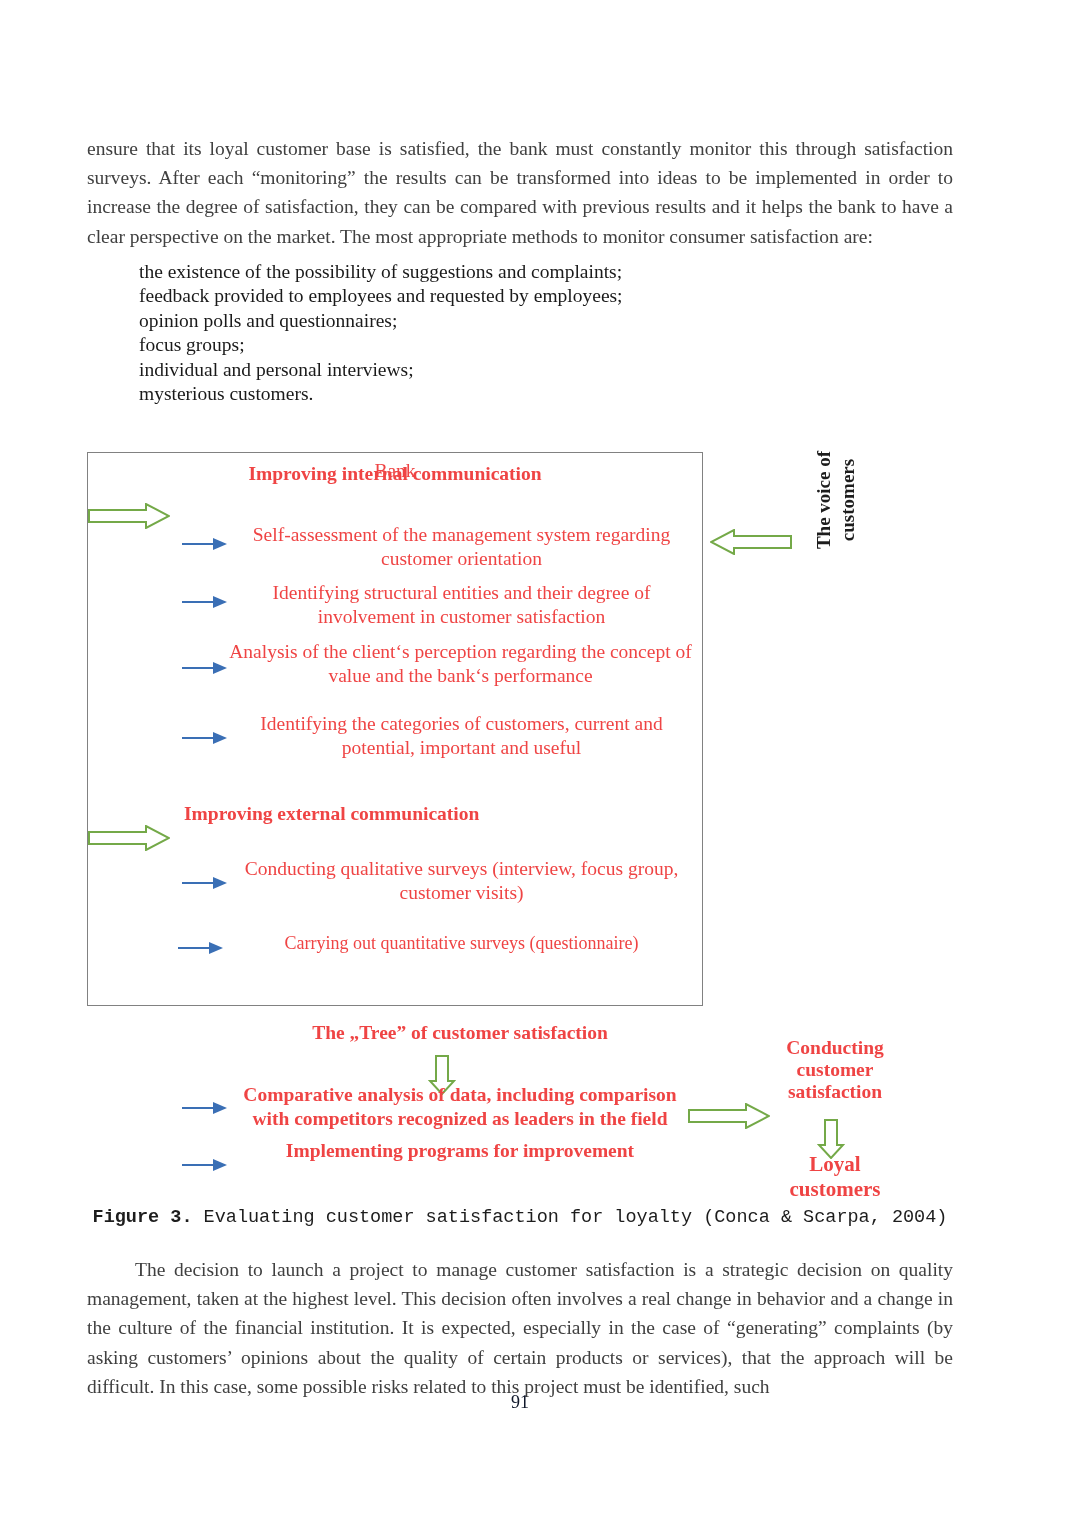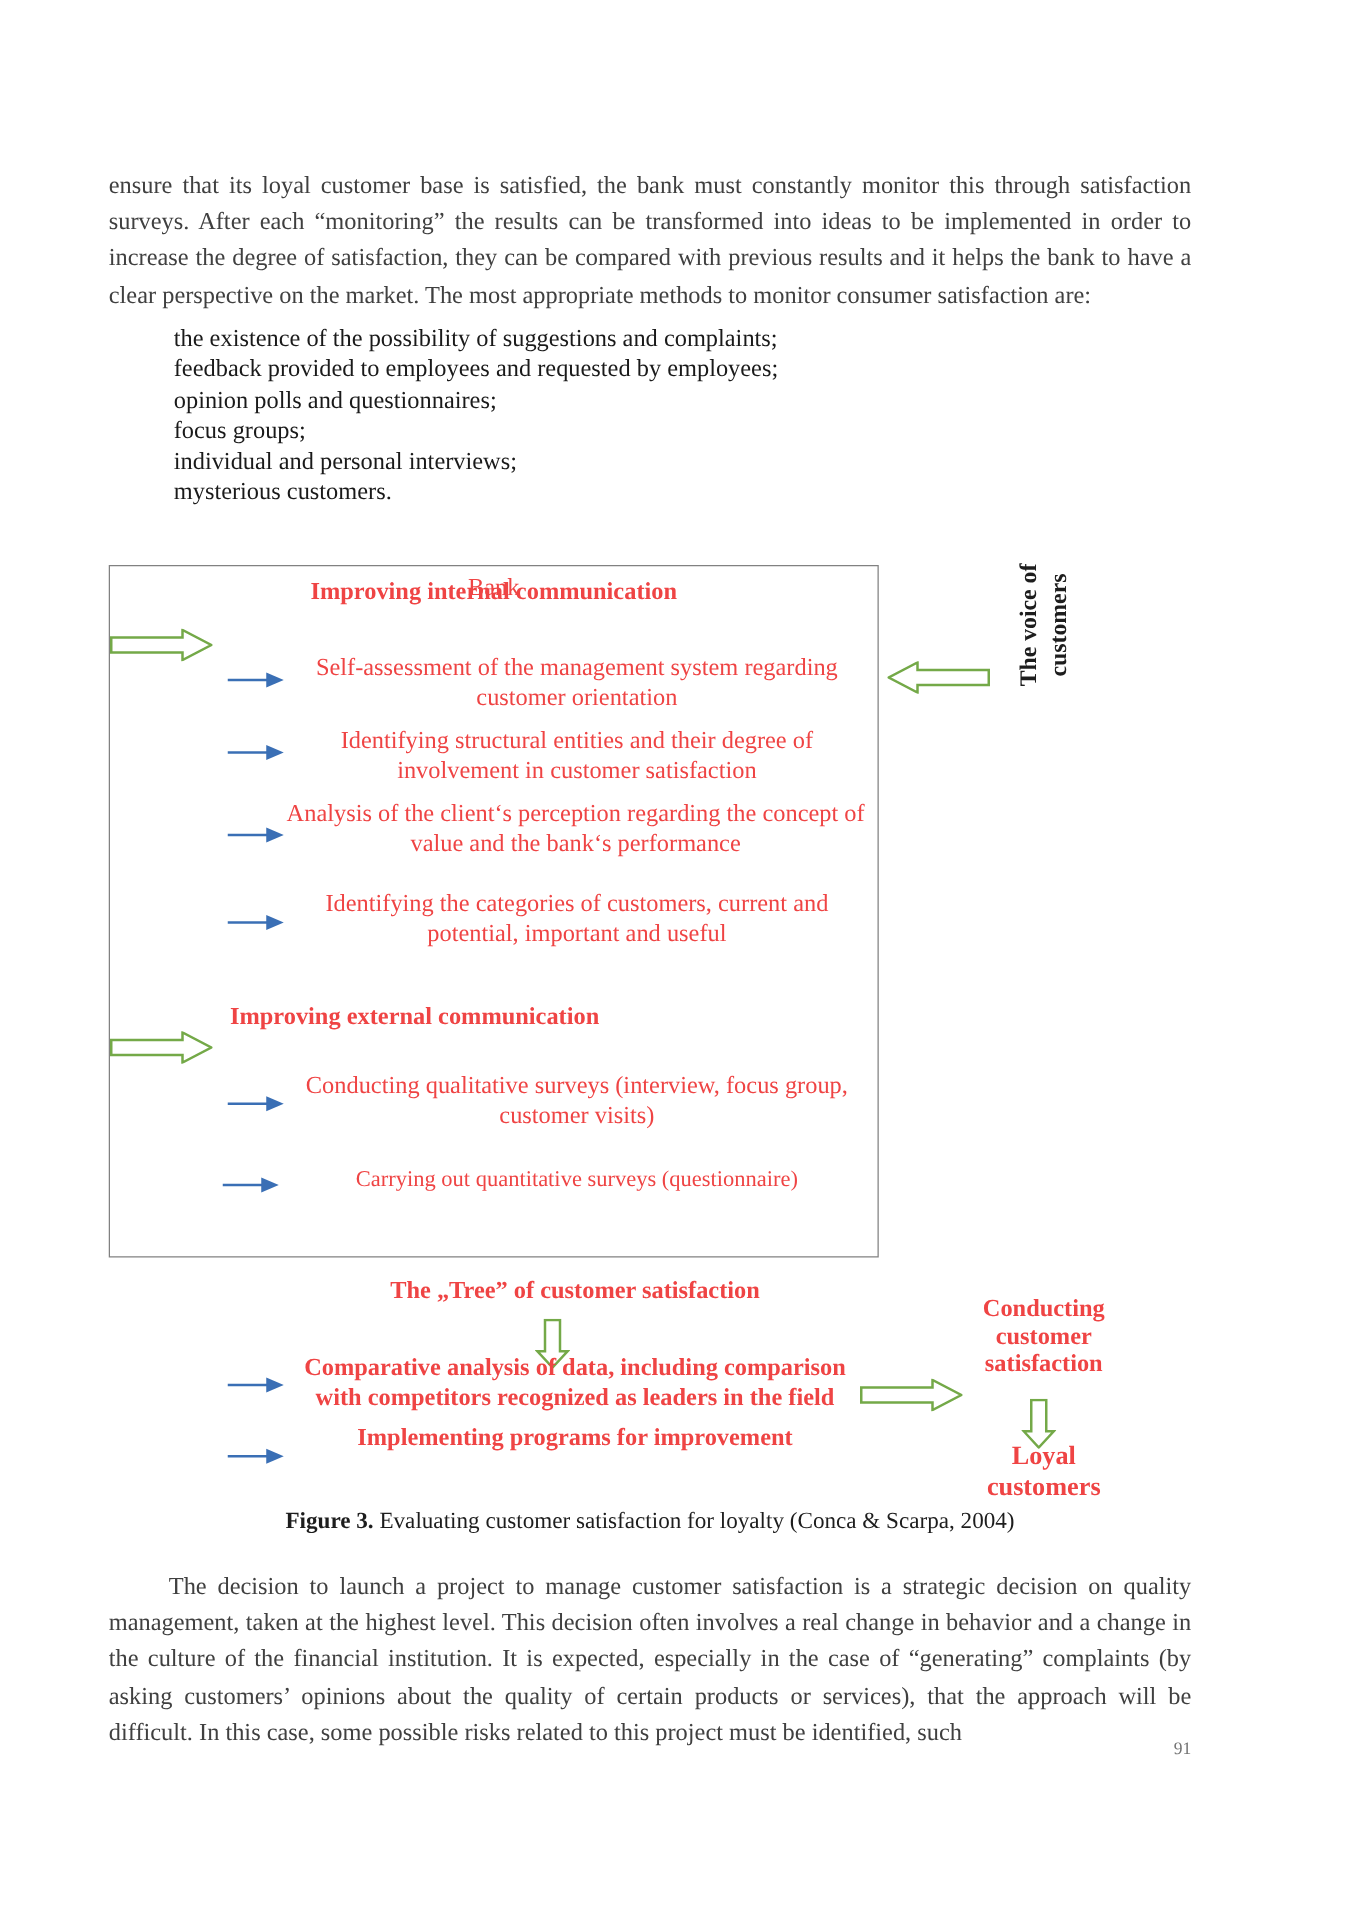--- a/index.html
+++ b/index.html
@@ -82,31 +82,32 @@
   .arrow { position: absolute; }
 
   .caption {
     position: absolute;
     left: 87px;
     top: 1207px;
     width: 866px;
     text-align: center;
     font-size: 18.5px;
     color: #1d1d1d;
+    font-family: Liberation Mono, monospace;
   }
   .caption b { font-weight: bold; }
 
   .pageno {
     position: absolute;
     left: 87px;
     top: 1392px;
     width: 866px;
-    text-align: right;
-    font-size: 14px;
-    color: #737373;
+    text-align: center;
+    font-size: 18px;
+    color: #0f172a;
   }
 </style>
 </head>
 <body>
 
 <div id="page">
 
   <div class="para para-top">ensure that its loyal customer base is satisfied, the bank must constantly monitor this through satisfaction surveys. After each “monitoring” the results can be transformed into ideas to be implemented in order to increase the degree of satisfaction, they can be compared with previous results and it helps the bank to have a clear perspective on the market. The most appropriate methods to monitor consumer satisfaction are:</div>
 
   <div class="list">

